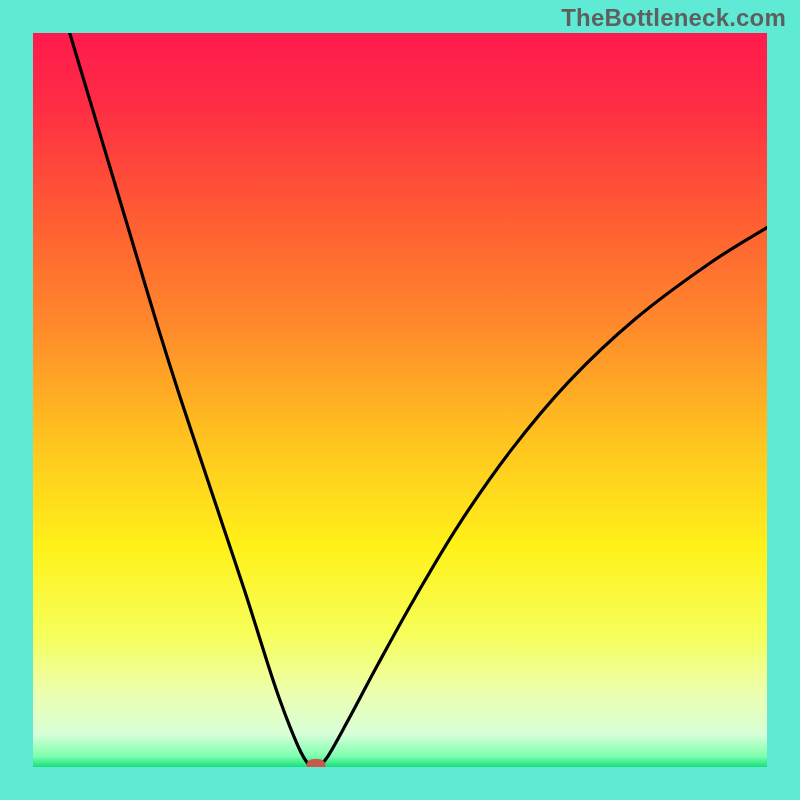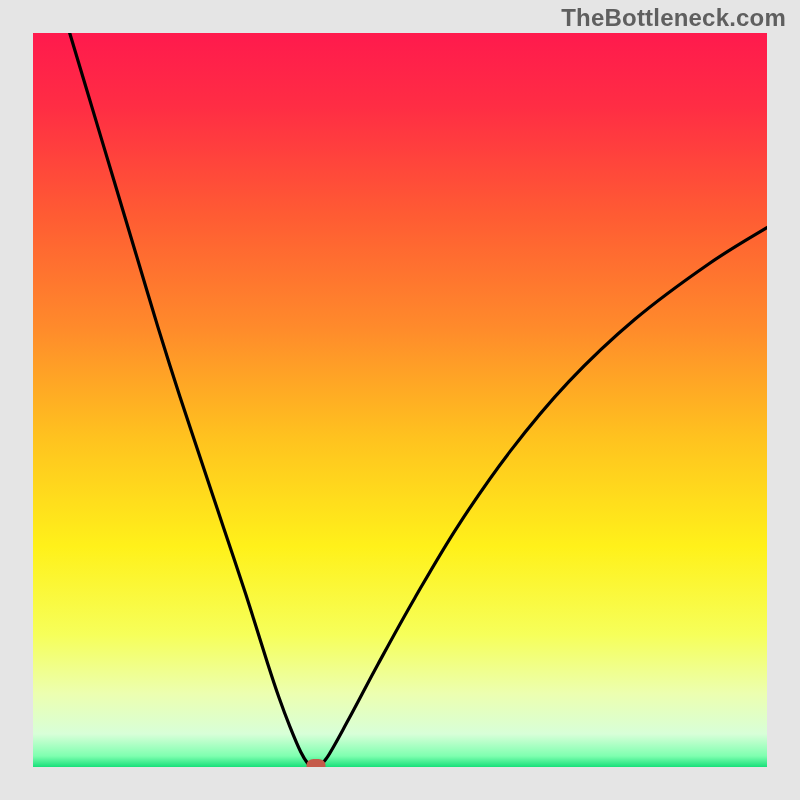--- a/index.html
+++ b/index.html
@@ -8,21 +8,21 @@
     width: 800px;
     height: 800px;
     background: #000;
     font-family: Arial, Helvetica, sans-serif;
     overflow: hidden;
   }
   .frame {
     position: relative;
     width: 800px;
     height: 800px;
-    background: #e5e5e5;
+    background: #5eead4;
   }
   .watermark {
     position: absolute;
     top: 4px;
     right: 14px;
     color: #5f5f5f;
     font-size: 24px;
     font-weight: 600;
     letter-spacing: 0.2px;
     z-index: 5;

